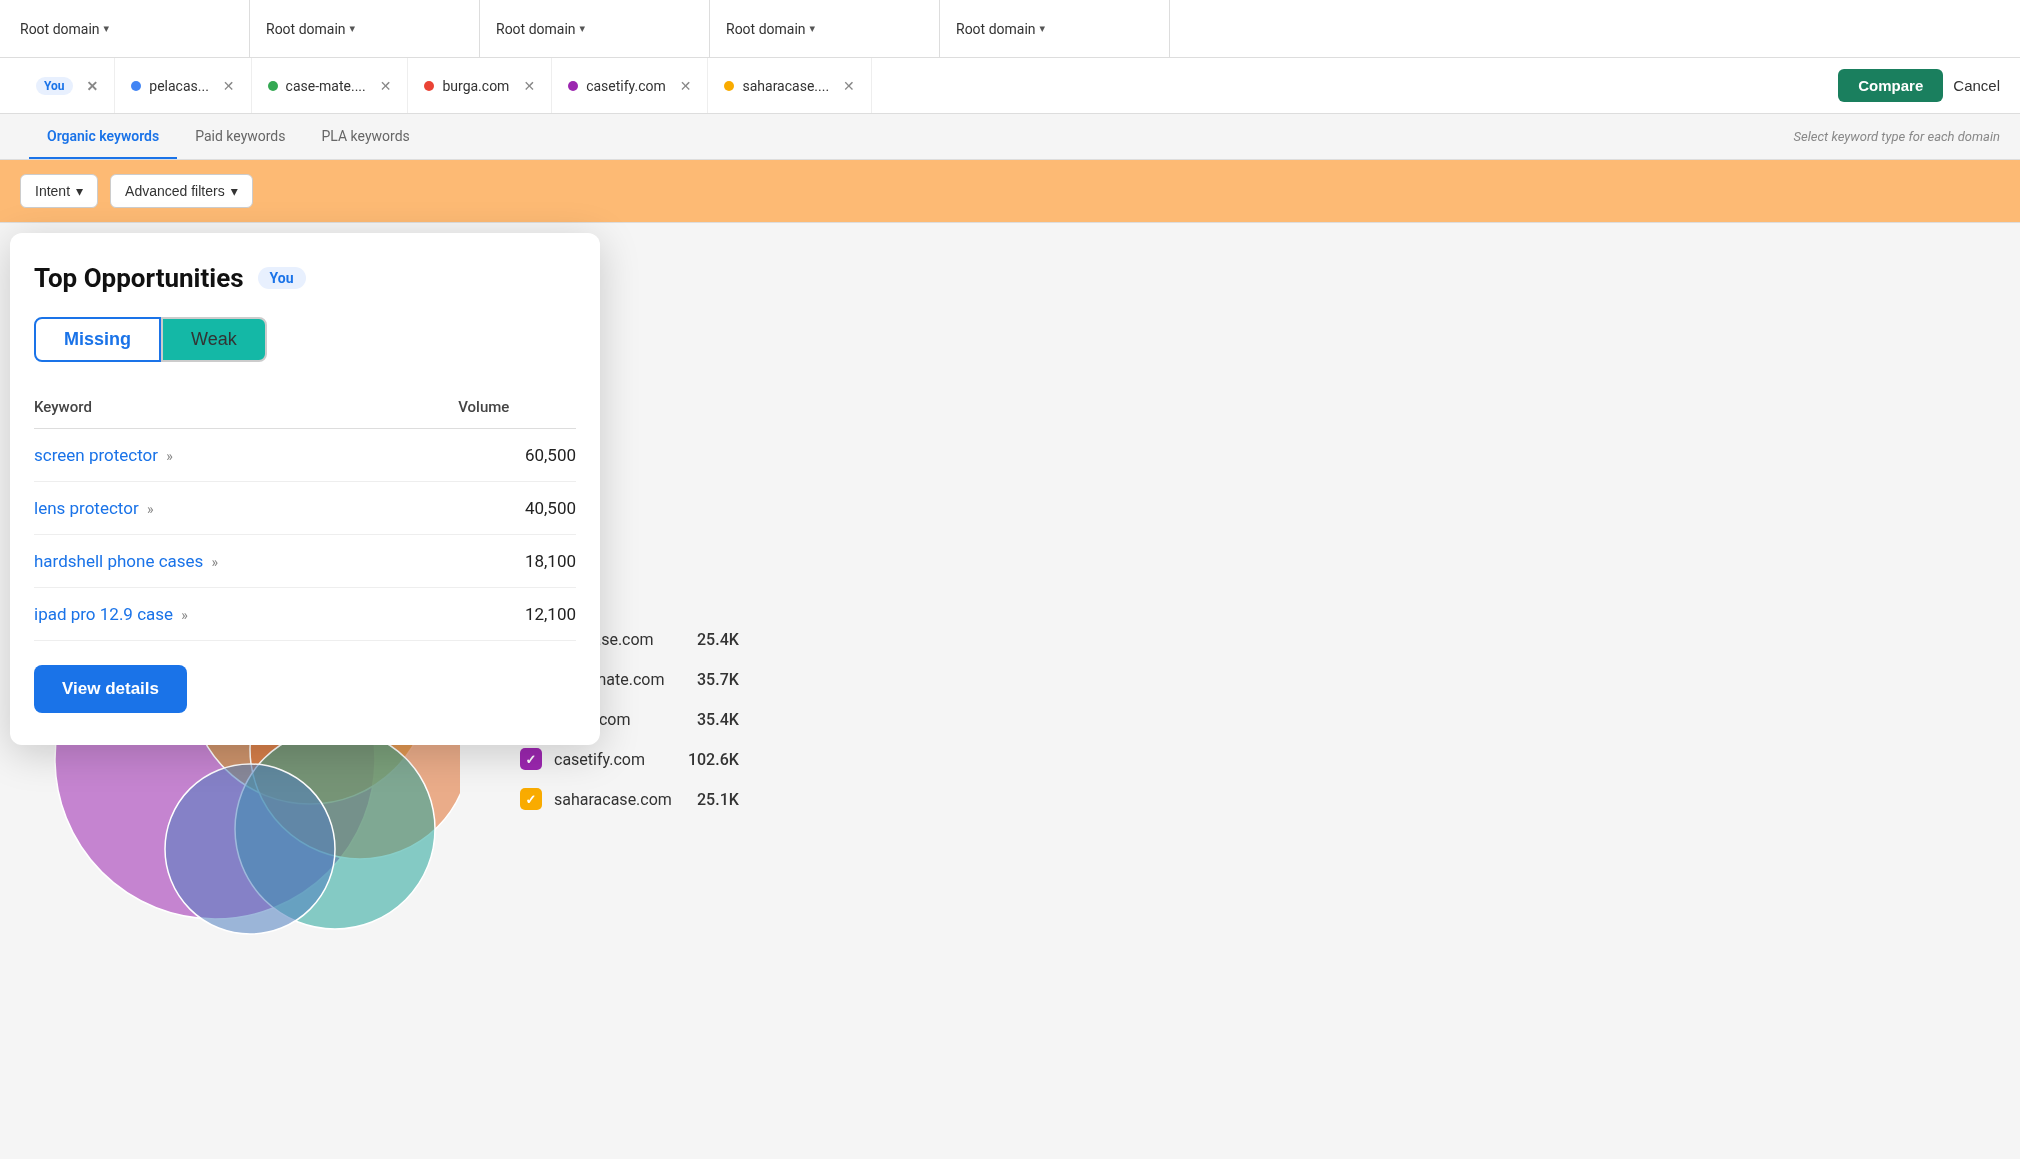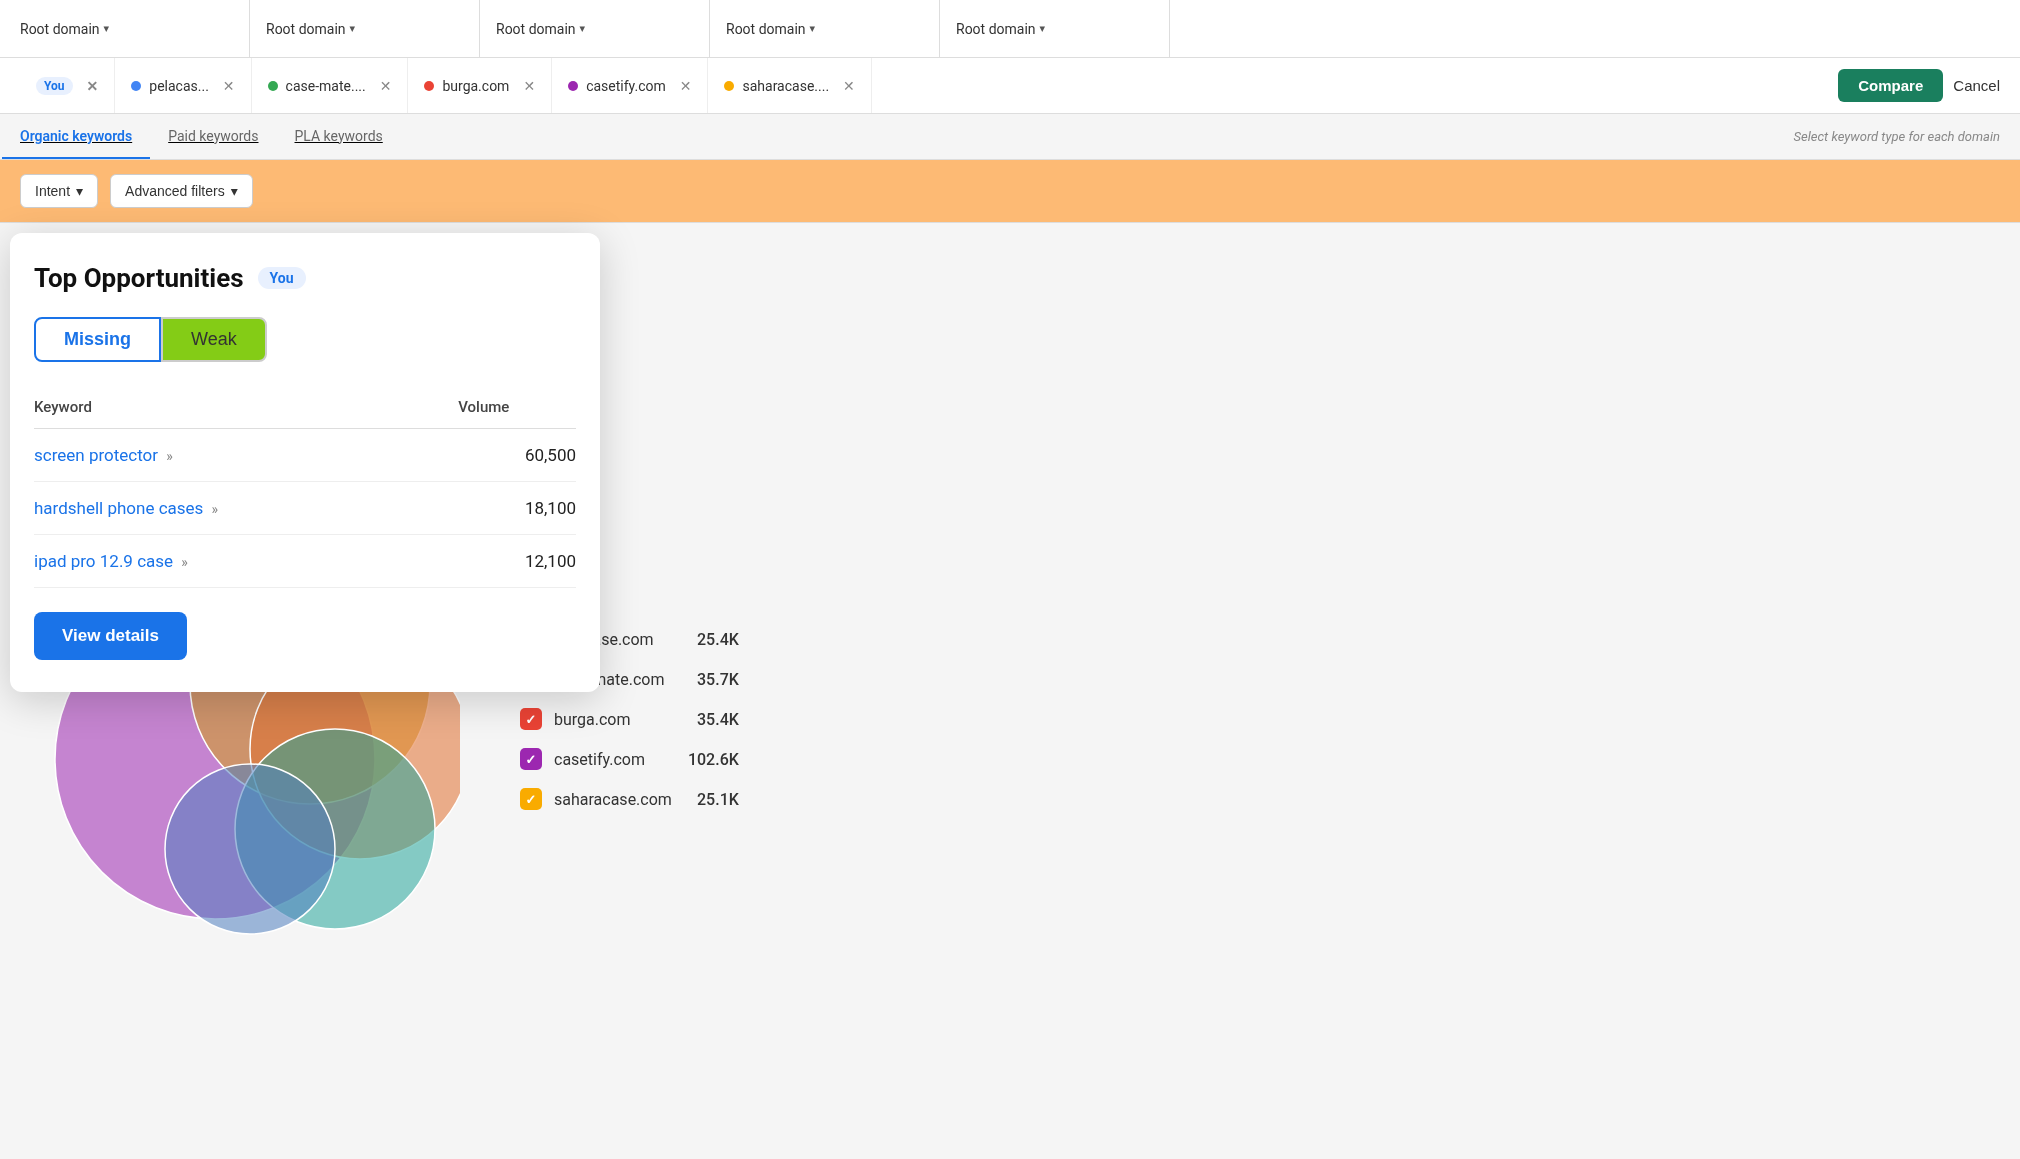--- a/index.html
+++ b/index.html
@@ -105,25 +105,24 @@
       cursor: pointer;
       margin-left: 10px;
     }
 
     
     .kw-type-bar {
       display: flex;
       align-items: center;
       background: #f5f5f5;
       border-bottom: 1px solid #ddd;
-      padding: 0 2px;
+      padding: 0 29px;
       height: 46px;
       gap: 0;
       position: relative;
-      text-decoration: underline;
     }
     .kw-tab {
       padding: 0 18px;
       height: 100%;
       display: flex;
       align-items: center;
       font-size: 14px;
       color: #666;
       cursor: pointer;
       border-bottom: 2px solid transparent;
@@ -276,21 +275,21 @@
       display: flex;
       gap: 0;
       margin-bottom: 28px;
     }
     .popup-tab {
       padding: 10px 28px;
       border: 2px solid #ccc;
       font-size: 18px;
       font-weight: 500;
       cursor: pointer;
-      background: #84cc16;
+      background: #14b8a6;
       color: #333;
     }
     .popup-tab:first-child {
       border-radius: 8px 0 0 8px;
       border-right: none;
     }
     .popup-tab:last-child {
       border-radius: 0 8px 8px 0;
     }
     .popup-tab.active {
@@ -531,20 +530,26 @@
         </thead>
         <tbody id="kw-tbody">
         <tr>
       <td class="kw-cell">
         screen protector <span class="kw-arrows">»</span>
       </td>
       <td class="vol-cell">60,500</td>
     </tr>
             <tr>
       <td class="kw-cell">
+        lens protector <span class="kw-arrows">»</span>
+      </td>
+      <td class="vol-cell">40,500</td>
+    </tr>
+            <tr>
+      <td class="kw-cell">
         hardshell phone cases <span class="kw-arrows">»</span>
       </td>
       <td class="vol-cell">18,100</td>
     </tr>
             <tr>
       <td class="kw-cell">
         ipad pro 12.9 case <span class="kw-arrows">»</span>
       </td>
       <td class="vol-cell">12,100</td>
     </tr>

